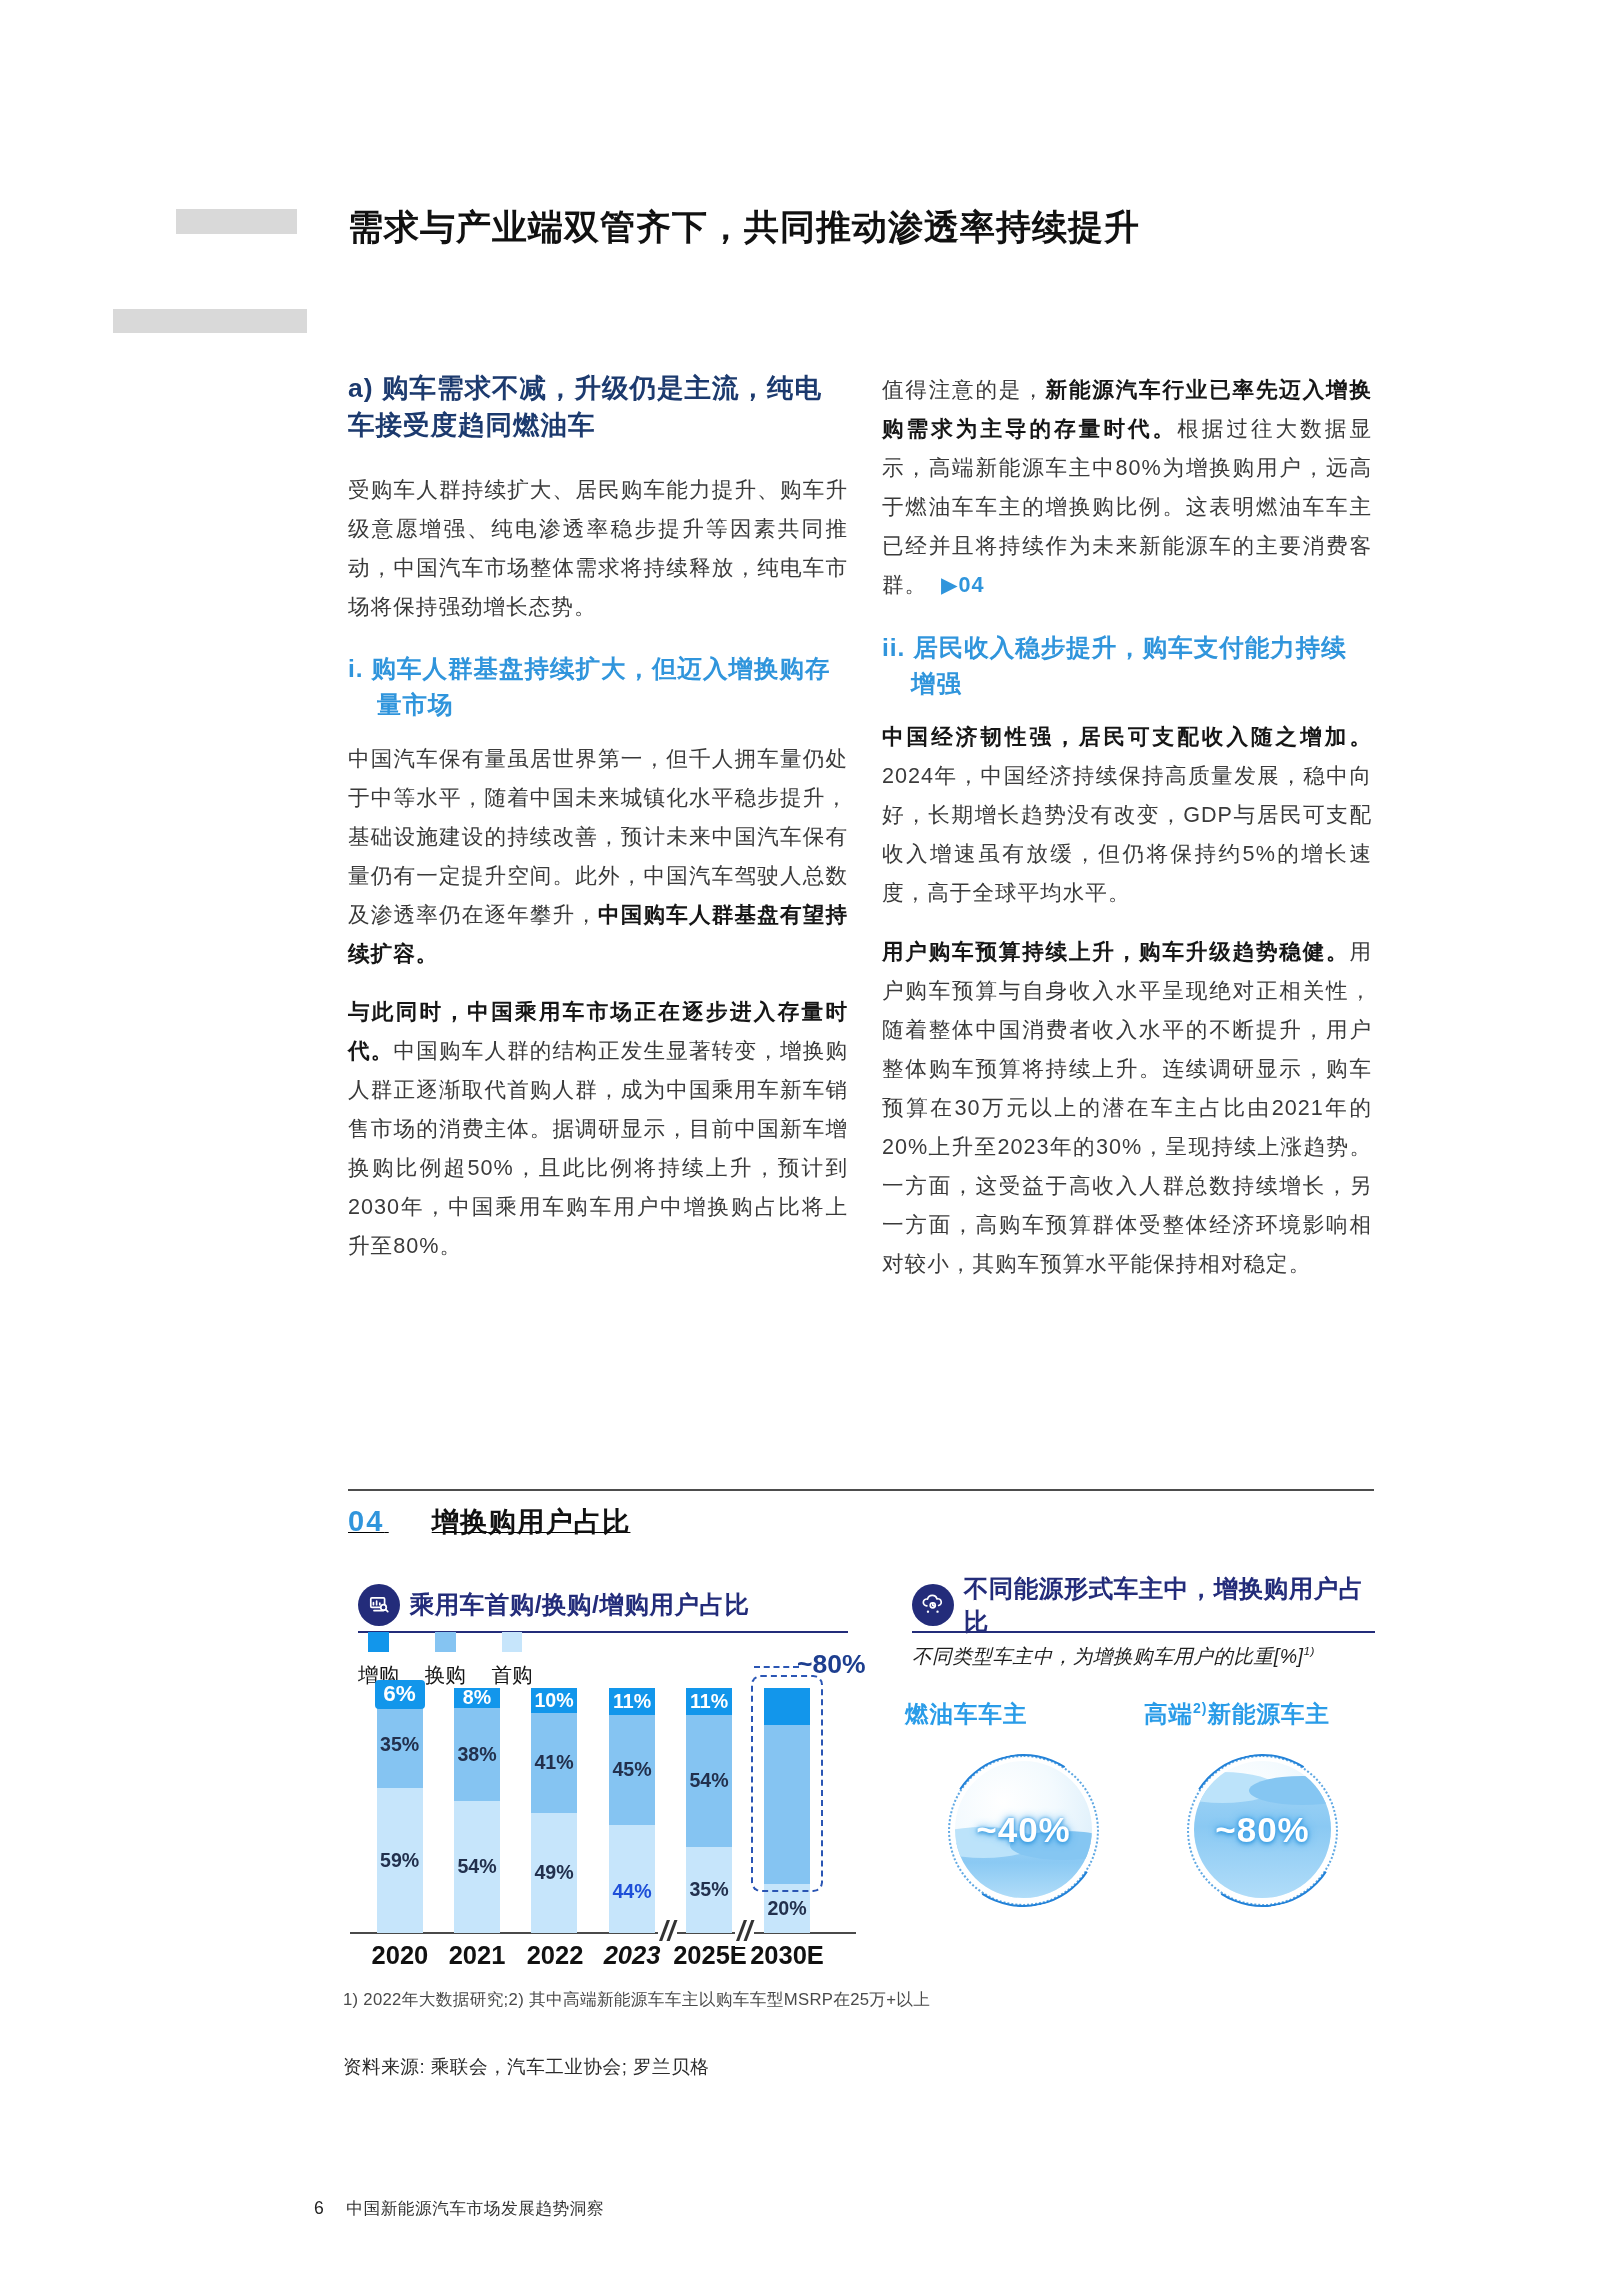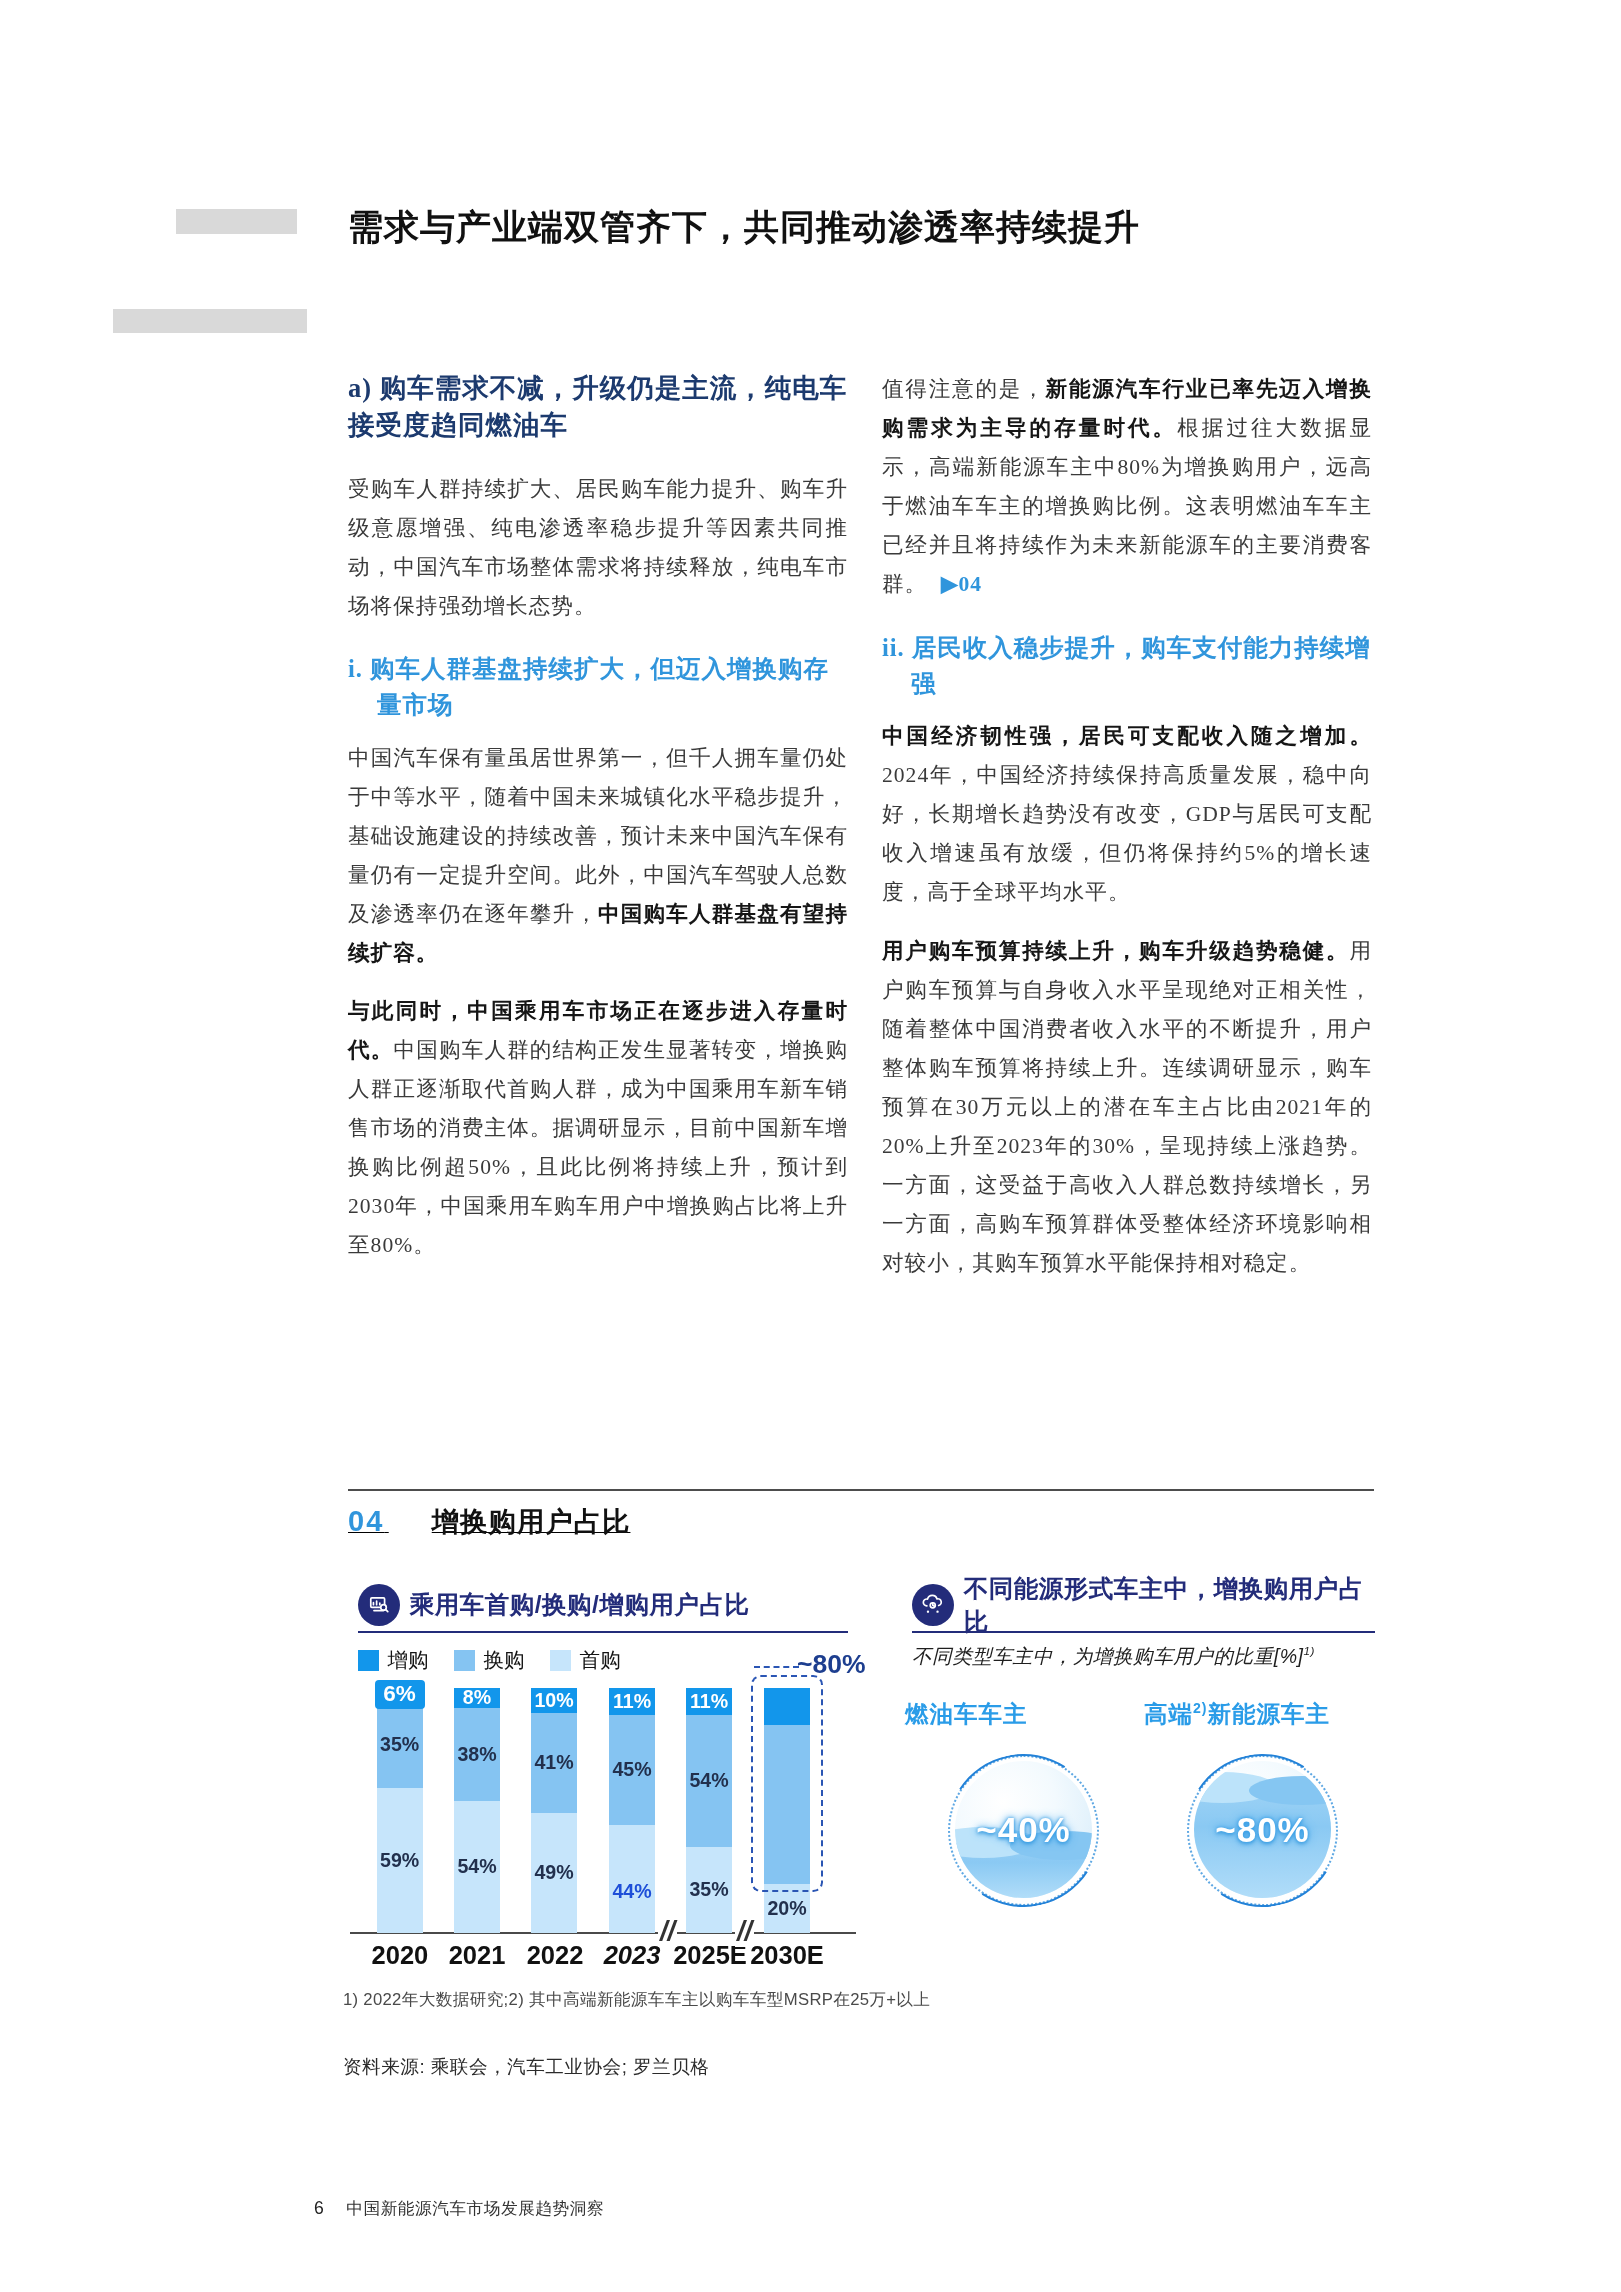--- a/index.html
+++ b/index.html
@@ -9,21 +9,21 @@
 
   .deco-bar { position:absolute; background:#d9d9d9; }
   .bar1 { left:176px; top:209px; width:121px; height:24.5px; }
   .bar2 { left:113px; top:309px; width:194px; height:23.5px; }
 
   .page-title { position:absolute; left:348px; top:204px; width:1039px;
     font-size:35px; font-weight:900; color:#111; letter-spacing:1px; }
 
   .columns { position:absolute; left:348px; top:370px; width:1024px; display:flex; gap:34px; }
   .col { width:500px; font-size:21.6px; line-height:39px; color:#3a3a3a;
-    text-align:justify; letter-spacing:1px;font-family:Liberation Serif, serif; }
+    text-align:justify; letter-spacing:1px; }
   .col.right { width:490px; }
   .col p { margin:0 0 19.6px 0; }
   .col strong { color:#161616; font-weight:bold; }
   .h-navy { font-size:26.5px; line-height:37px; font-weight:bold; color:#1c3a6e;
     margin:0 0 25.5px 0; letter-spacing:1px; text-align:left; }
   .h-blue { font-size:24.5px; line-height:36px; font-weight:bold; color:#3095dc;
     margin:25.5px 0 15.7px 0; padding-left:29px; text-indent:-29px; text-align:left; letter-spacing:1px; }
   .fig-link { color:#2f95dc; font-weight:bold; text-decoration:none; margin-left:13.7px; cursor:pointer; }
 
   .fig-rule { position:absolute; left:348px; top:1489px; width:1026px; height:2px; background:#4d4d4d; }
@@ -34,21 +34,21 @@
   .panel { position:absolute; top:1584px; }
   .panel-left { left:358px; width:490px; }
   .panel-right { left:912px; width:463px; height:392px; }
   .panel-header { display:flex; align-items:center; gap:9.8px;
     border-bottom:2.9px solid #232c7a; padding-bottom:5.9px; height:49px; }
   .panel-icon { width:42px; height:42px; border-radius:50%; background:#232c7a;
     display:inline-flex; align-items:center; justify-content:center; flex:0 0 auto; }
   .panel-title { font-size:24.5px; font-weight:bold; color:#232c7a; letter-spacing:0.5px; }
 
   .legend { display:flex; align-items:center; gap:25.5px; margin-top:15.7px; height:23.5px; }
-  .legend-item { display:inline-flex; align-items:center; gap:8.8px; font-size:20.6px; color:#141414; }
+  .legend-item { display:inline-flex; align-items:center; gap:8.8px; font-size:20.6px; color:#141414;flex-direction:column; }
   .legend-swatch { width:20.6px; height:20.6px; display:inline-block; }
 
   .plot { position:relative; margin-top:15.7px; height:245px; width:490px; }
   .axis { position:absolute; left:-7.8px; width:506px; top:244px; height:2px; background:#4a4a4a; }
   .bar-col { position:absolute; bottom:0; width:46px; display:flex; flex-direction:column; }
   .seg { display:flex; align-items:center; justify-content:center; overflow:visible; }
   .seg-label { font-size:19.6px; font-weight:bold; line-height:1; white-space:nowrap; z-index:3; }
   .seg-label.bubble { font-size:22.5px; background:#1296eb; padding:2.9px 8.8px; border-radius:3.9px; }
   .x-label { position:absolute; top:253px; width:78px; text-align:center;
     font-size:25.5px; font-weight:bold; color:#111; }

